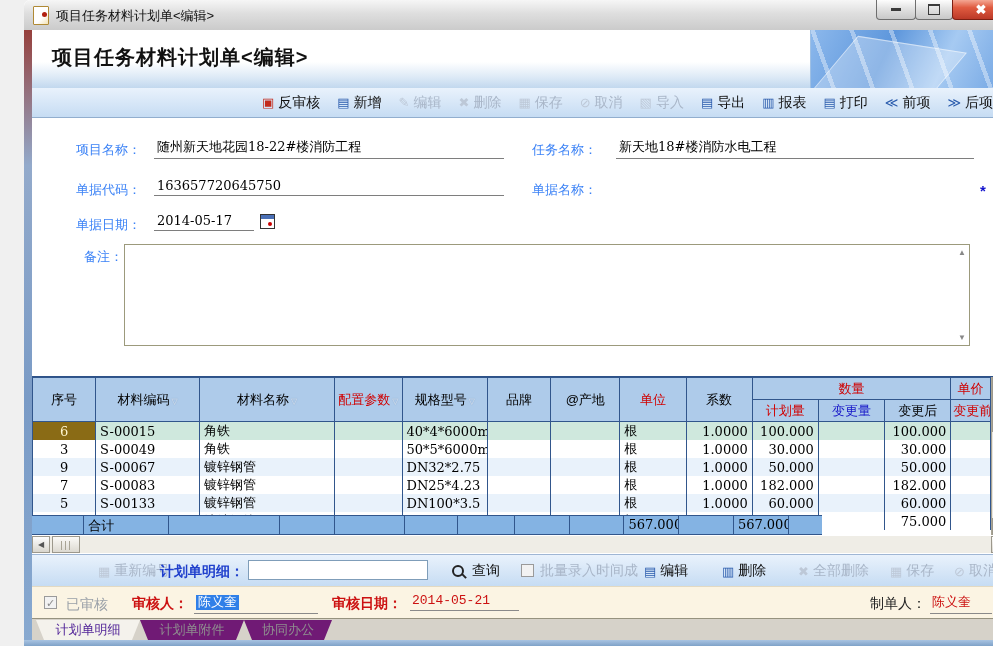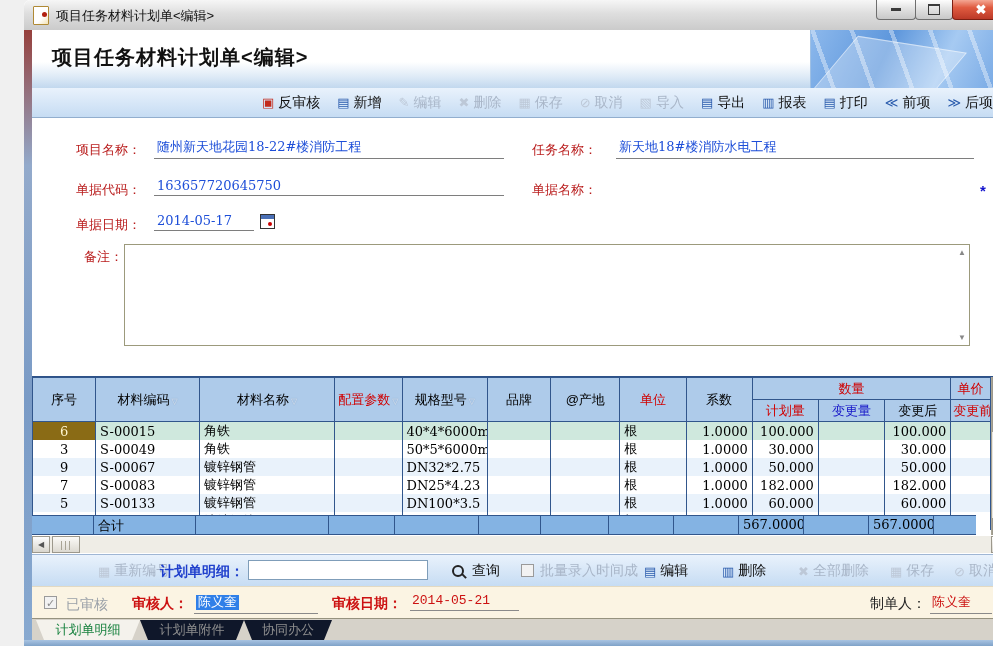--- a/index.html
+++ b/index.html
@@ -40,22 +40,22 @@
   
   .toolbar{position:absolute;left:8px;top:88px;width:977px;height:30px;box-sizing:border-box;
     background:linear-gradient(#E9F2FC,#C6DCF3);border-bottom:1px solid #92AECE;
     display:flex;justify-content:flex-end;align-items:center;gap:17px;padding-right:16px;font-size:14px;}
   .tbi{display:flex;align-items:center;gap:4px;color:#111;cursor:default;white-space:nowrap;}
   .tbi .ic{font-size:13px;color:#2B5CAD;}
   .tbi .ic.red{color:#C22A1C;}
   .tbi.dis{color:#A9B6C8;}
   .tbi.dis .ic{color:#BDC8D7;}
   
-  .flab{position:absolute;font-size:13px;color:#b91c1c;white-space:nowrap;}
-  .fval{position:absolute;font-size:13px;color:#1d4ed8;border-bottom:1px solid #7E7E7E;
+  .flab{position:absolute;font-size:13px;color:#3b82f6;white-space:nowrap;}
+  .fval{position:absolute;font-size:13px;color:#000000;border-bottom:1px solid #7E7E7E;
     font-family:"DejaVu Serif",serif;padding:0 3px 2px;white-space:nowrap;overflow:hidden;box-sizing:border-box;}
   .req{position:absolute;color:#1111CC;font-weight:bold;font-size:15px;}
   .cal{position:absolute;left:236px;top:214px;width:15px;height:15px;border:1px solid #333;background:
     linear-gradient(#4A6FB5 0 4px,#fff 4px);box-sizing:border-box;}
   .cal:after{content:"";position:absolute;right:2px;bottom:2px;width:4px;height:4px;background:#C00;border-radius:50%;}
   .remarks-box{position:absolute;left:100px;top:244px;width:846px;height:102px;border:1px solid #9C9A7C;
     background:#fff;box-sizing:border-box;}
   .remarks-box textarea{width:100%;height:100%;border:none;outline:none;resize:none;box-sizing:border-box;
     font-family:"Liberation Sans",sans-serif;font-size:13px;}
   .rarr{position:absolute;right:3px;font-size:8px;color:#888;}
@@ -67,21 +67,21 @@
     padding:0 2px;white-space:nowrap;overflow:hidden;}
   .grid th.red,.tcell.red{color:#D00000;}
   .grid th.blue{color:#1515C8;}
   .sort{font-size:8px;color:#E8F0FA;text-shadow:0 0 1px #5A7CA8;margin-left:2px;}
   .grid td{border-left:1px solid #31568C;border-right:1px solid #31568C;border-top:none;border-bottom:none;
     height:17px;padding:0 4px;white-space:nowrap;overflow:hidden;font-family:"DejaVu Serif",serif;}
   tr.r-w{background:#FFFFFF;} tr.r-alt{background:#E9F2FB;} tr.r-sel{background:#CFE8DD;}
   td.seq{text-align:center;}
   tr.r-sel td.seq{background:#8A6B15;color:#FFF6D0;}
   td.num{text-align:right;}
-  .totalbar{position:absolute;left:0;bottom:0;width:944px;height:20px;background:#84B3E3;
+  .totalbar{position:absolute;left:0;bottom:0;width:790px;height:20px;background:#84B3E3;
     border-top:1px solid #31568C;border-bottom:1px solid #31568C;display:flex;box-sizing:border-box;font-size:13px;align-items:flex-end;}
   .tcell{height:100%;border-right:1px solid #31568C;box-sizing:border-box;padding:1px 4px;white-space:nowrap;
     overflow:hidden;font-family:"DejaVu Serif",serif;}
   
   .vscroll{position:absolute;left:959px;top:0;width:18px;height:158px;background:#E8E5DE;border-left:1px solid #A9A595;}
   .sbtn{position:absolute;left:0;width:17px;height:17px;background:linear-gradient(#FDFDFD,#D9D6CE);
     border:1px solid #9C988C;box-sizing:border-box;font-size:8px;color:#555;
     display:flex;align-items:center;justify-content:center;}
   .vthumb{position:absolute;left:0;top:17px;width:17px;height:38px;background:linear-gradient(#FBFAF7,#DCD9D1);
     border:1px solid #9C988C;box-sizing:border-box;}
@@ -110,22 +110,22 @@
   .audit .lbl-red{position:absolute;color:#CC1111;font-weight:bold;font-size:14px;}
   .audit .lbl-grey{position:absolute;color:#9AA0A8;font-size:14px;}
   .audit .lbl-blk{position:absolute;color:#222;font-size:14px;}
   .ufield{position:absolute;border-bottom:1px solid #8A8A8A;font-size:13px;font-family:Liberation Mono, monospace;padding:0 2px 2px;}
   .sel-name{background:#2F7FE8;color:#fff;padding:0 2px;}
   .redval{color:#CC1111;}
   
   .tabs{position:absolute;left:8px;top:618px;width:977px;height:22px;background:#D6D2C9;border-top:1px solid #96927F;}
   .tab{position:absolute;top:1px;height:20px;display:flex;align-items:center;justify-content:center;
     font-size:13px;clip-path:polygon(0 0,100% 0,calc(100% - 8px) 100%,8px 100%);cursor:default;}
-  .tab.active{background:#F4F2EC;color:#15803d;}
-  .tab.inactive{background:#0f172a;color:#8F8F8F;}
+  .tab.active{background:#F4F2EC;color:#4c1d95;}
+  .tab.inactive{background:#701a75;color:#8F8F8F;}
 </style>
 </head>
 <body>
 
 <div id="win">
 
   <div class="titlebar">
     <span class="app-ico"></span>
     <span class="title-text">项目任务材料计划单&lt;编辑&gt;</span>
     <div class="wbtn min">

